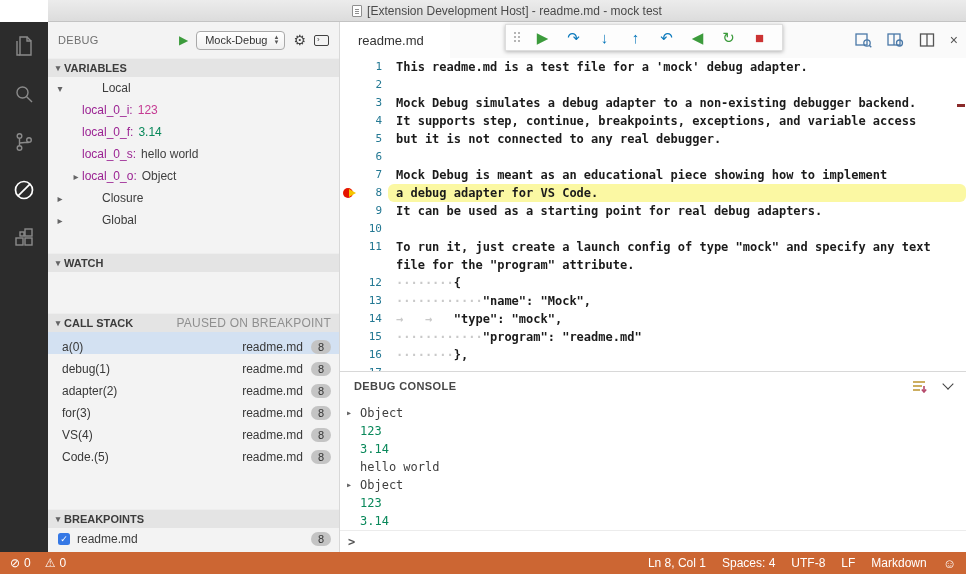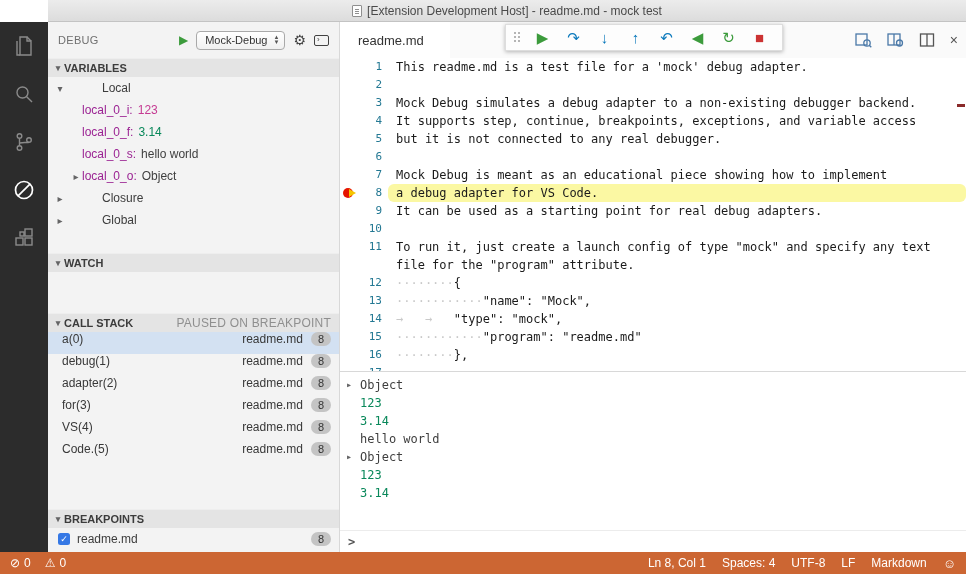--- a/index.html
+++ b/index.html
@@ -38,21 +38,21 @@
 
   .tree-row { height:22px; flex:none; display:flex; align-items:center; cursor:pointer; }
   .twisty { width:12px; flex:none; font-size:10px; color:#646465; text-align:center; }
   .tree-row.group { padding-left:6px; }
   .tree-row.item { padding-left:34px; }
   .tree-row.item.has-twisty { padding-left:22px; }
   .group-label { color:#3c3c3c;margin-left:36px; }
   .var-name { color:#9b2393; }
   .var-val { margin-left:5px; }
 
-  .frame { height:22px; flex:none; display:flex; align-items:flex-start; padding:0 8px 0 14px; cursor:pointer; }
+  .frame { height:22px; flex:none; display:flex; align-items:flex-end; padding:0 8px 0 14px; cursor:pointer; }
   .frame.selected { background:#d3e1f2; }
   .frame-fn { color:#383838; }
   .frame-file { margin-left:auto; color:#383838; }
   .badge { margin-left:8px; background:#c4c4c4; color:#333; border-radius:9px; font-size:11px; padding:1px 7px; }
 
   .bp-item { height:22px; flex:none; display:flex; align-items:center; padding:0 8px 0 10px; cursor:pointer; }
   .checkbox { width:12px; height:12px; flex:none; background:#3578e5; border-radius:2.5px; color:#fff; font-size:9px; line-height:12px; text-align:center; }
   .bp-label { margin-left:7px; }
 
   .spacer22 { height:22px; flex:none; } .spacer41 { height:41px; flex:none; } .spacer45 { height:45px; flex:none; }
@@ -72,21 +72,21 @@
                  box-shadow:0 4px 0 #b5b5b5,0 8px 0 #b5b5b5,4px 0 0 #b5b5b5,4px 4px 0 #b5b5b5,4px 8px 0 #b5b5b5; }
   .dt-btn { width:31px; text-align:center; font-size:15px; cursor:pointer; line-height:25px; }
 
   .editor { flex:1; min-height:0; background:#fff; font-family:"DejaVu Sans Mono",monospace; font-size:12px; position:relative; overflow:hidden; }
   .code-row { height:18px; display:flex; line-height:18px; white-space:pre; }
   .gutter { width:48px; flex:none; display:flex; }
   .bp-margin { width:16px; flex:none; position:relative; cursor:pointer; }
   .bp-dot { position:absolute; left:3px; top:4px; width:10px; height:10px; border-radius:50%; background:#e51400; }
   .bp-arrow { position:absolute; left:9px; top:5px; width:0; height:0; border-left:7px solid #f5c500; border-top:4px solid transparent; border-bottom:4px solid transparent; }
   .line-num { width:26px; flex:none; text-align:right; color:#237893; font-size:11px; }
-  .line-content { flex:1; padding-left:8px; color:#1b1b1b; }
+  .line-content { flex:1; padding-left:8px; color:#1b1b1b;font-weight:bold; }
   .line-content.current-line { background:#fbf8a3;border-radius:6px; }
   .ws { color:#c9c9c9; }
   .ruler-bp { position:absolute; right:1px; top:46px; width:8px; height:3px; background:#8a2a2a; }
 
   
   .console { height:181px; flex:none; border-top:1px solid #d8d8d8; display:flex; flex-direction:column; background:#fff; }
   .console-header { height:28px; flex:none; display:flex; align-items:center; padding:0 14px; }
   .console-title { font-size:11px; font-weight:bold; color:#474747; letter-spacing:.4px; }
   .ch-spacer { flex:1; }
   .clear-icon { cursor:pointer; margin-right:16px; display:flex; }
@@ -327,20 +327,34 @@
             <div class="code-row"><div class="gutter"><div class="bp-margin"></div><div class="line-num">13</div></div><div class="line-content"><span class="ws">············</span><span class="code-text">"name": "Mock",</span></div></div>
             <div class="code-row"><div class="gutter"><div class="bp-margin"></div><div class="line-num">14</div></div><div class="line-content"><span class="ws">→   →   </span><span class="code-text">"type": "mock",</span></div></div>
             <div class="code-row"><div class="gutter"><div class="bp-margin"></div><div class="line-num">15</div></div><div class="line-content"><span class="ws">············</span><span class="code-text">"program": "readme.md"</span></div></div>
             <div class="code-row"><div class="gutter"><div class="bp-margin"></div><div class="line-num">16</div></div><div class="line-content"><span class="ws">········</span><span class="code-text">},</span></div></div>
             <div class="code-row"><div class="gutter"><div class="bp-margin"></div><div class="line-num">17</div></div><div class="line-content"><span class="code-text"></span></div></div>
           </div>
         <div class="ruler-bp"></div>
       </div>
 
       <div class="console">
+        <div class="console-header">
+          <span class="console-title">DEBUG CONSOLE</span>
+          <span class="ch-spacer"></span>
+          <span class="clear-icon">
+            <svg width="16" height="13" viewBox="0 0 16 13" fill="none" stroke="#c09a3a" stroke-width="1.6">
+                <path d="M1 2h12"></path>
+                <path d="M1 6h9"></path>
+                <path d="M1 10h7"></path>
+                <path d="M12 6v6" stroke="#b5486a"></path>
+                <path d="M9.8 9.5L12 12l2.2-2.5" stroke="#b5486a"></path>
+              </svg>
+          </span>
+          <span class="chev-down"></span>
+        </div>
         <div class="console-body">
             <div class="console-row"><span class="c-twisty">▸</span><span style="color: rgb(63, 63, 63);">Object</span></div>
             <div class="console-row"><span style="color: rgb(9, 136, 90);">123</span></div>
             <div class="console-row"><span style="color: rgb(9, 136, 90);">3.14</span></div>
             <div class="console-row"><span style="color: rgb(63, 63, 63);">hello world</span></div>
             <div class="console-row"><span class="c-twisty">▸</span><span style="color: rgb(63, 63, 63);">Object</span></div>
             <div class="console-row"><span style="color: rgb(9, 136, 90);">123</span></div>
             <div class="console-row"><span style="color: rgb(9, 136, 90);">3.14</span></div>
           </div>
         <div class="console-input">

